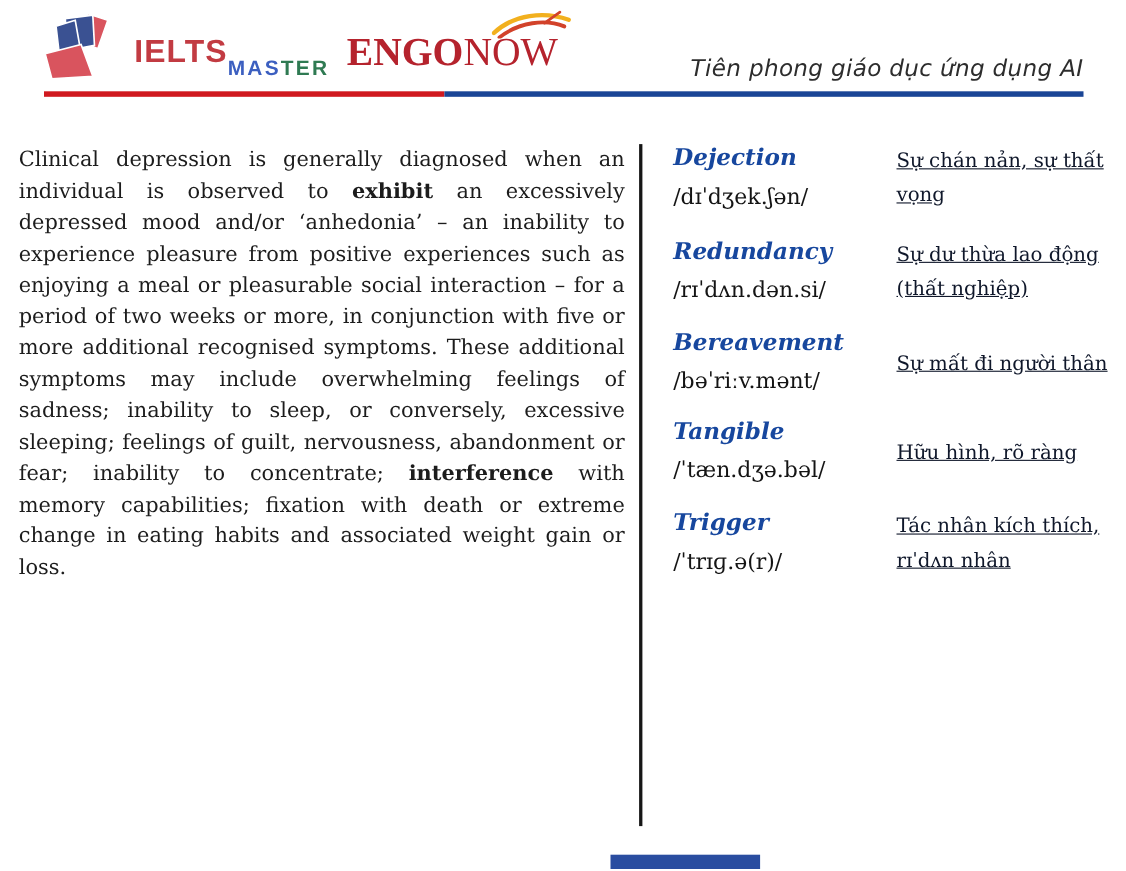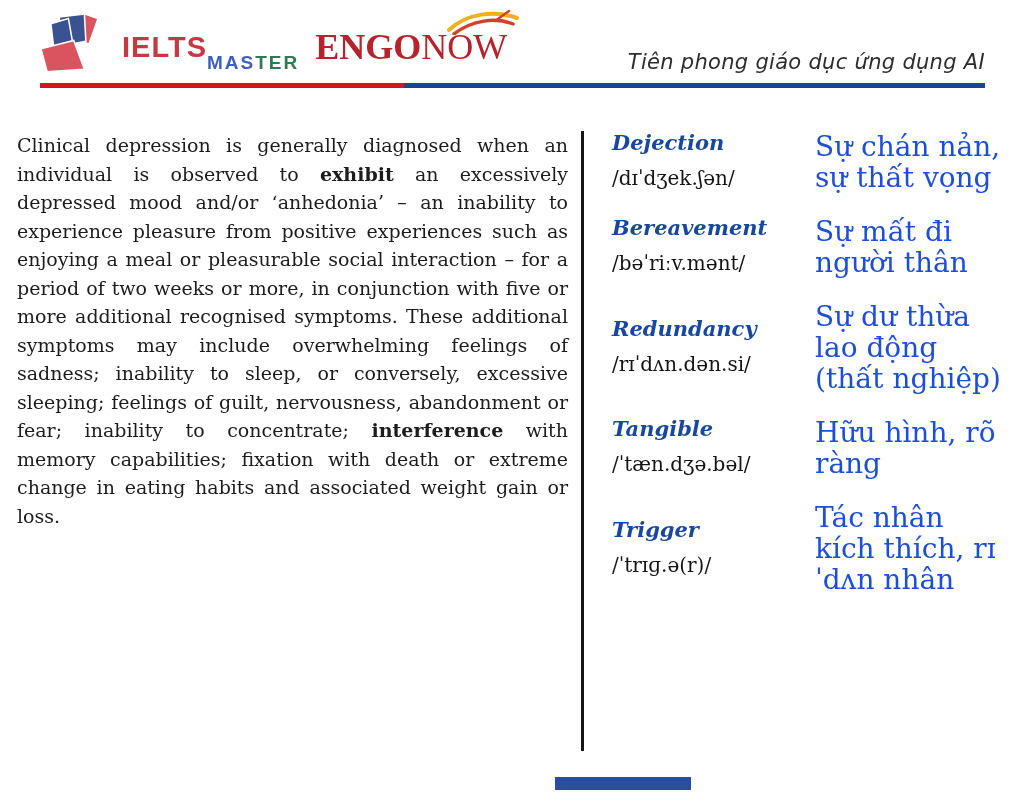--- a/index.html
+++ b/index.html
@@ -34,21 +34,21 @@
 
   
   .vdivider{position:absolute;left:581px;top:131px;width:3px;height:620px;background:#161616;}
 
   
   .vocab{position:absolute;left:612px;top:128px;width:400px;}
   .vrow{display:flex;align-items:center;margin-bottom:20px;}
   .wcol{width:195px;flex:0 0 195px;}
   .word{font-size:21px;font-weight:700;font-style:italic;color:#17479e;line-height:26px;}
   .phon{font-size:20px;color:#141414;line-height:26px;margin-top:9px;}
-  .mcol{flex:1;padding-left:8px;padding-top:3px;font-size:28px;line-height:31px;color:#1d4ed8;}
+  .mcol{flex:1;padding-left:8px;padding-top:3px;font-size:18px;line-height:31px;color:#0f172a;text-decoration:underline;}
 
   
   .footer-bar{position:absolute;left:555px;top:777px;width:136px;height:13px;background:#2a4da0;}
 </style>
 </head>
 <body>
 
 <div class="page">
 
   <div class="logo-row">
@@ -88,32 +88,32 @@
     <div class="vrow">
       <div class="wcol">
         <div class="word">Dejection</div>
         <div class="phon">/dɪˈdʒek.ʃən/</div>
       </div>
       <div class="mcol">Sự chán nản, sự thất vọng</div>
     </div>
 
     <div class="vrow">
       <div class="wcol">
+        <div class="word">Redundancy</div>
+        <div class="phon">/rɪˈdʌn.dən.si/</div>
+      </div>
+      <div class="mcol">Sự dư thừa lao động (thất nghiệp)</div>
+    </div>
+
+    <div class="vrow">
+      <div class="wcol">
         <div class="word">Bereavement</div>
         <div class="phon">/bəˈriːv.mənt/</div>
       </div>
       <div class="mcol">Sự mất đi người thân</div>
-    </div>
-
-    <div class="vrow">
-      <div class="wcol">
-        <div class="word">Redundancy</div>
-        <div class="phon">/rɪˈdʌn.dən.si/</div>
-      </div>
-      <div class="mcol">Sự dư thừa lao động (thất nghiệp)</div>
     </div>
 
     <div class="vrow">
       <div class="wcol">
         <div class="word">Tangible</div>
         <div class="phon">/ˈtæn.dʒə.bəl/</div>
       </div>
       <div class="mcol">Hữu hình, rõ ràng</div>
     </div>
 

